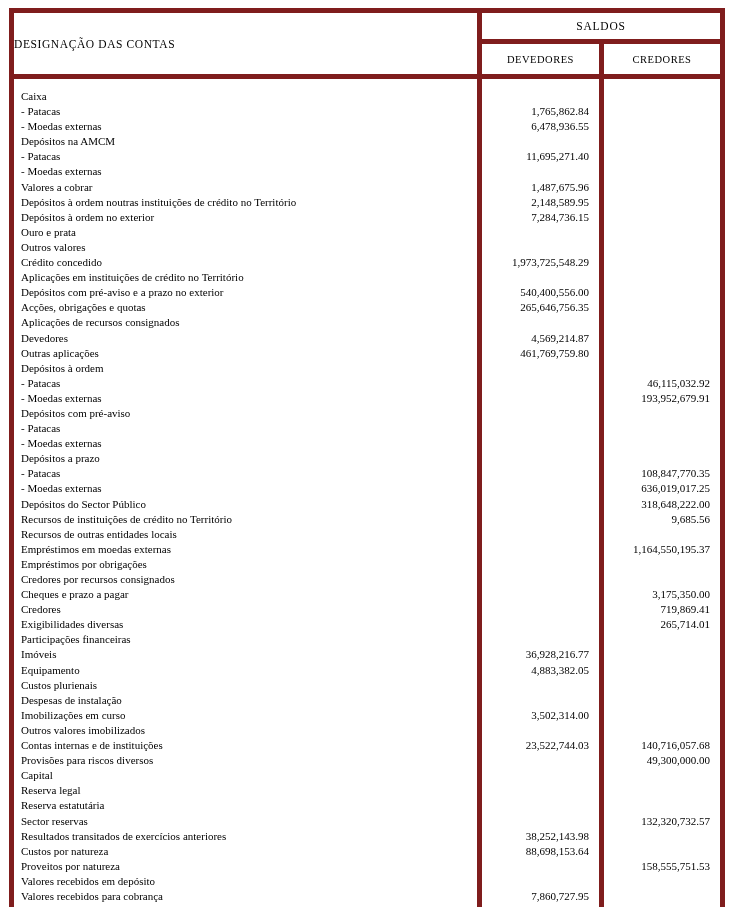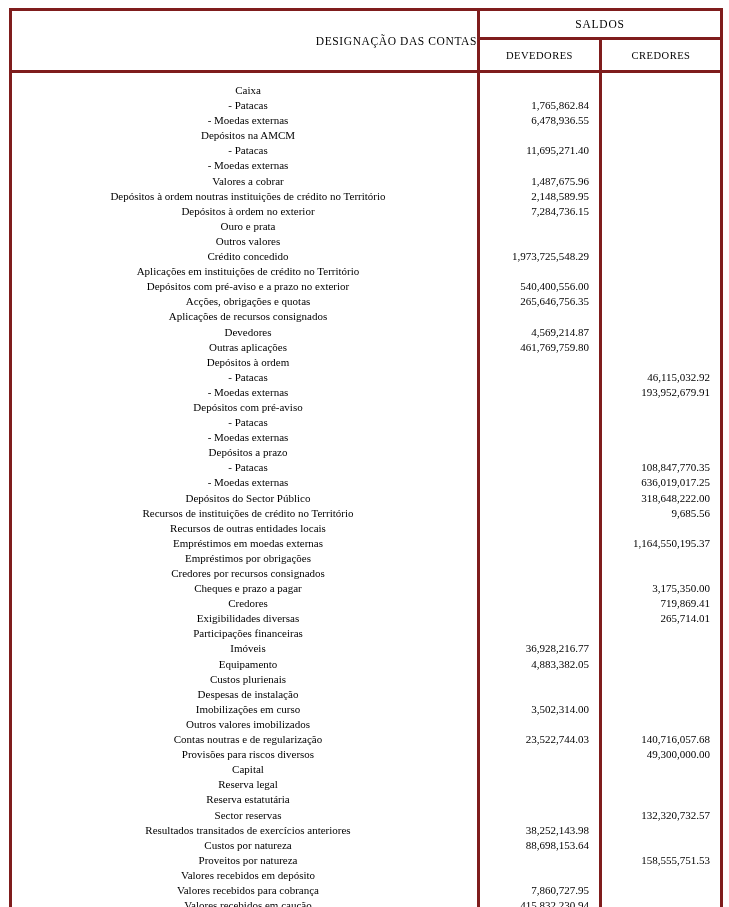--- a/index.html
+++ b/index.html
@@ -21,26 +21,26 @@
     box-sizing: border-box;
     padding: 8px 9px 9px 9px;
   }
   table.ledger {
     border-collapse: collapse;
     width: 711px;
     table-layout: fixed;
     font-size: 11px;
   }
   table.ledger td, table.ledger th {
-    border: 3px solid #7f1d1d;
+    border: 5px solid #7f1d1d;
     padding: 0;
     vertical-align: middle;
   }
   .hdr-desig {
-    text-align: right;
+    text-align: left;
     font-size: 11.5px;
     letter-spacing: 0.6px;
     height: 58px;
     font-weight: normal;
   }
   .hdr-saldos {
     text-align: center;
     font-size: 11.5px;
     letter-spacing: 0.8px;
     height: 26px;
@@ -62,21 +62,21 @@
   }
   .row-line {
     height: 15.1px;
     line-height: 15.1px;
     font-size: 11px;
     white-space: nowrap;
     overflow: hidden;
   }
   .desig-col .row-line {
     padding-left: 7px;
-    text-align: center;
+    text-align: left;
   }
   .num-col .row-line {
     padding-right: 10px;
     text-align: right;
   }
 </style>
 </head>
 <body>
 
 <div class="sheet">
@@ -136,21 +136,21 @@
               <div class="row-line">Cheques e prazo a pagar</div>
               <div class="row-line">Credores</div>
               <div class="row-line">Exigibilidades diversas</div>
               <div class="row-line">Participações financeiras</div>
               <div class="row-line">Imóveis</div>
               <div class="row-line">Equipamento</div>
               <div class="row-line">Custos plurienais</div>
               <div class="row-line">Despesas de instalação</div>
               <div class="row-line">Imobilizações em curso</div>
               <div class="row-line">Outros valores imobilizados</div>
-              <div class="row-line">Contas noutras e de regularização</div>
+              <div class="row-line">Contas internas e de instituições</div>
               <div class="row-line">Provisões para riscos diversos</div>
               <div class="row-line">Capital</div>
               <div class="row-line">Reserva legal</div>
               <div class="row-line">Reserva estatutária</div>
               <div class="row-line">Sector reservas</div>
               <div class="row-line">Resultados transitados de exercícios anteriores</div>
               <div class="row-line">Custos por natureza</div>
               <div class="row-line">Proveitos por natureza</div>
               <div class="row-line">Valores recebidos em depósito</div>
               <div class="row-line">Valores recebidos para cobrança</div>

